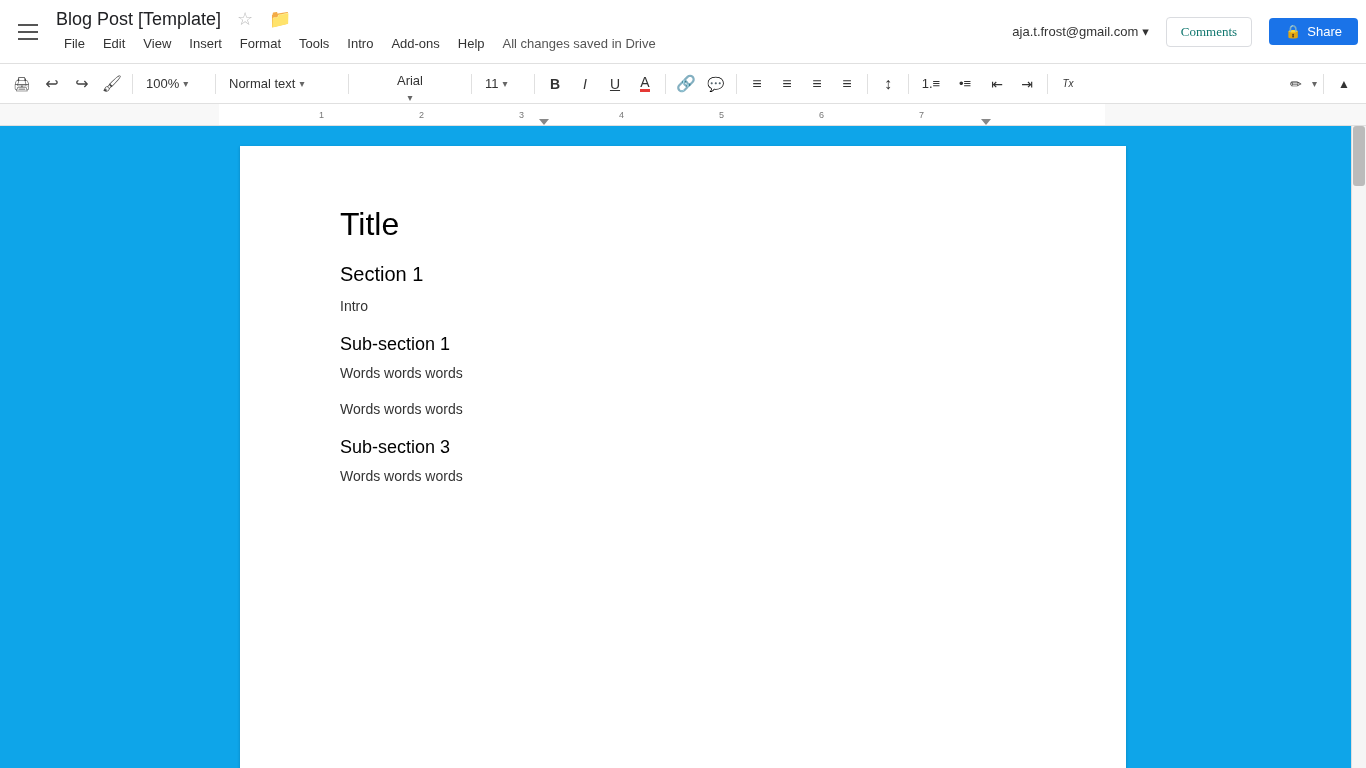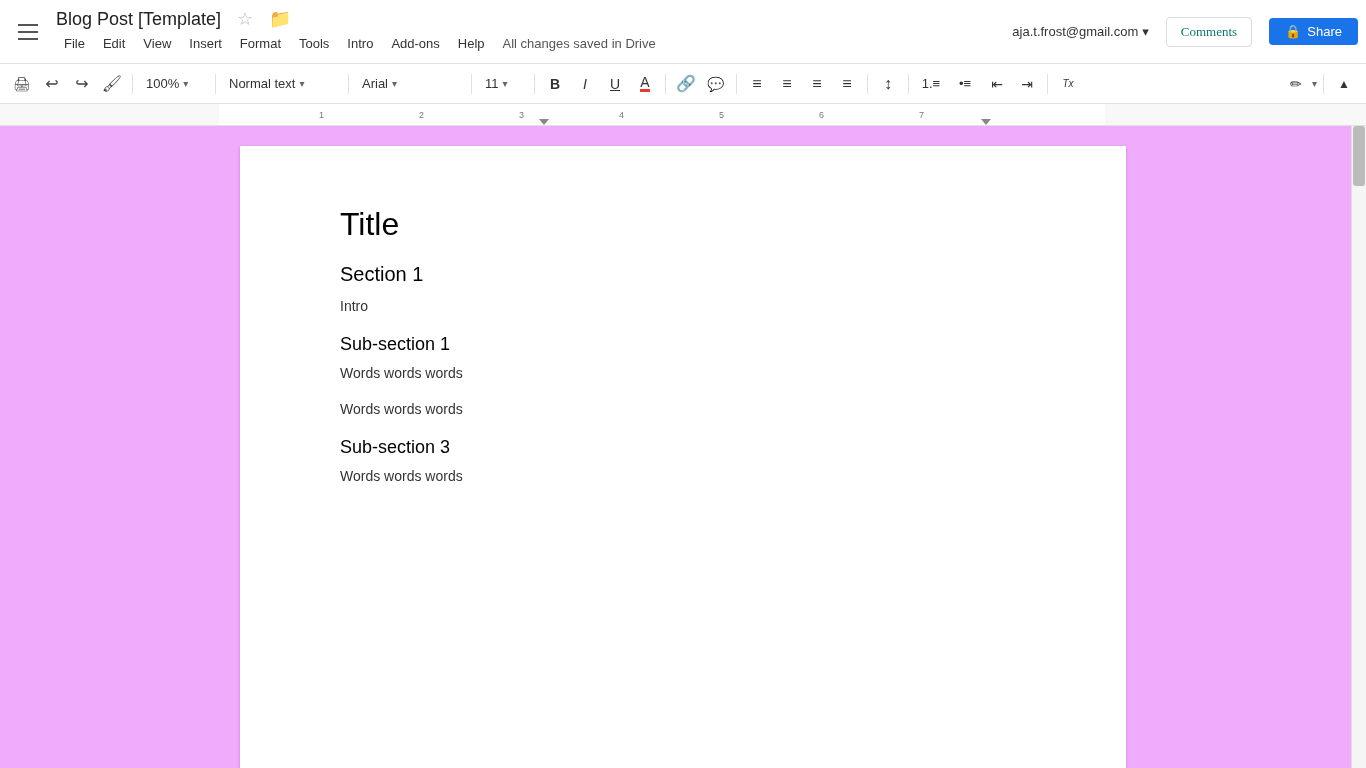--- a/index.html
+++ b/index.html
@@ -78,21 +78,21 @@
     .toolbar-dropdown {
       display: flex; align-items: center; gap: 4px;
       border: 1px solid transparent; border-radius: 2px; padding: 2px 6px;
       cursor: pointer; font-size: 13px; color: #333; background: transparent;
       height: 28px;
     }
     .toolbar-dropdown .arrow { font-size: 10px; color: #666; }
     .font-size-dropdown { width: 50px; }
     .zoom-dropdown { width: 70px; }
     .style-dropdown { width: 120px; }
-    .font-dropdown { width: 110px; }
+    .font-dropdown { width: 110px; flex-direction: column; }
 
     
     .fmt-btn {
       width: 28px; height: 28px; display: flex; align-items: center; justify-content: center;
       cursor: pointer; border-radius: 2px; font-size: 14px; color: #333;
       border: none; background: transparent; font-family: Arial, sans-serif;
     }
     .bold-btn { font-weight: bold; }
     .italic-btn { font-style: italic; }
     .underline-btn { text-decoration: underline; }
@@ -120,21 +120,21 @@
       position: absolute; right: 114px; bottom: 0;
       width: 0; height: 0;
       border-left: 5px solid transparent;
       border-right: 5px solid transparent;
       border-top: 6px solid #888;
     }
 
     
     #main {
       display: flex; height: calc(768px - 64px - 40px - 22px);
-      background: #f0abfc; position: relative;
+      background: #0ea5e9; position: relative;
     }
     #scrollbar-right {
       position: absolute; right: 0; top: 0; bottom: 0; width: 15px;
       background: #f5f5f5; border-left: 1px solid #ddd;
     }
     .scrollbar-thumb {
       position: absolute; top: 0; left: 1px; right: 1px;
       height: 60px; background: #bbb; border-radius: 3px;
     }
 

